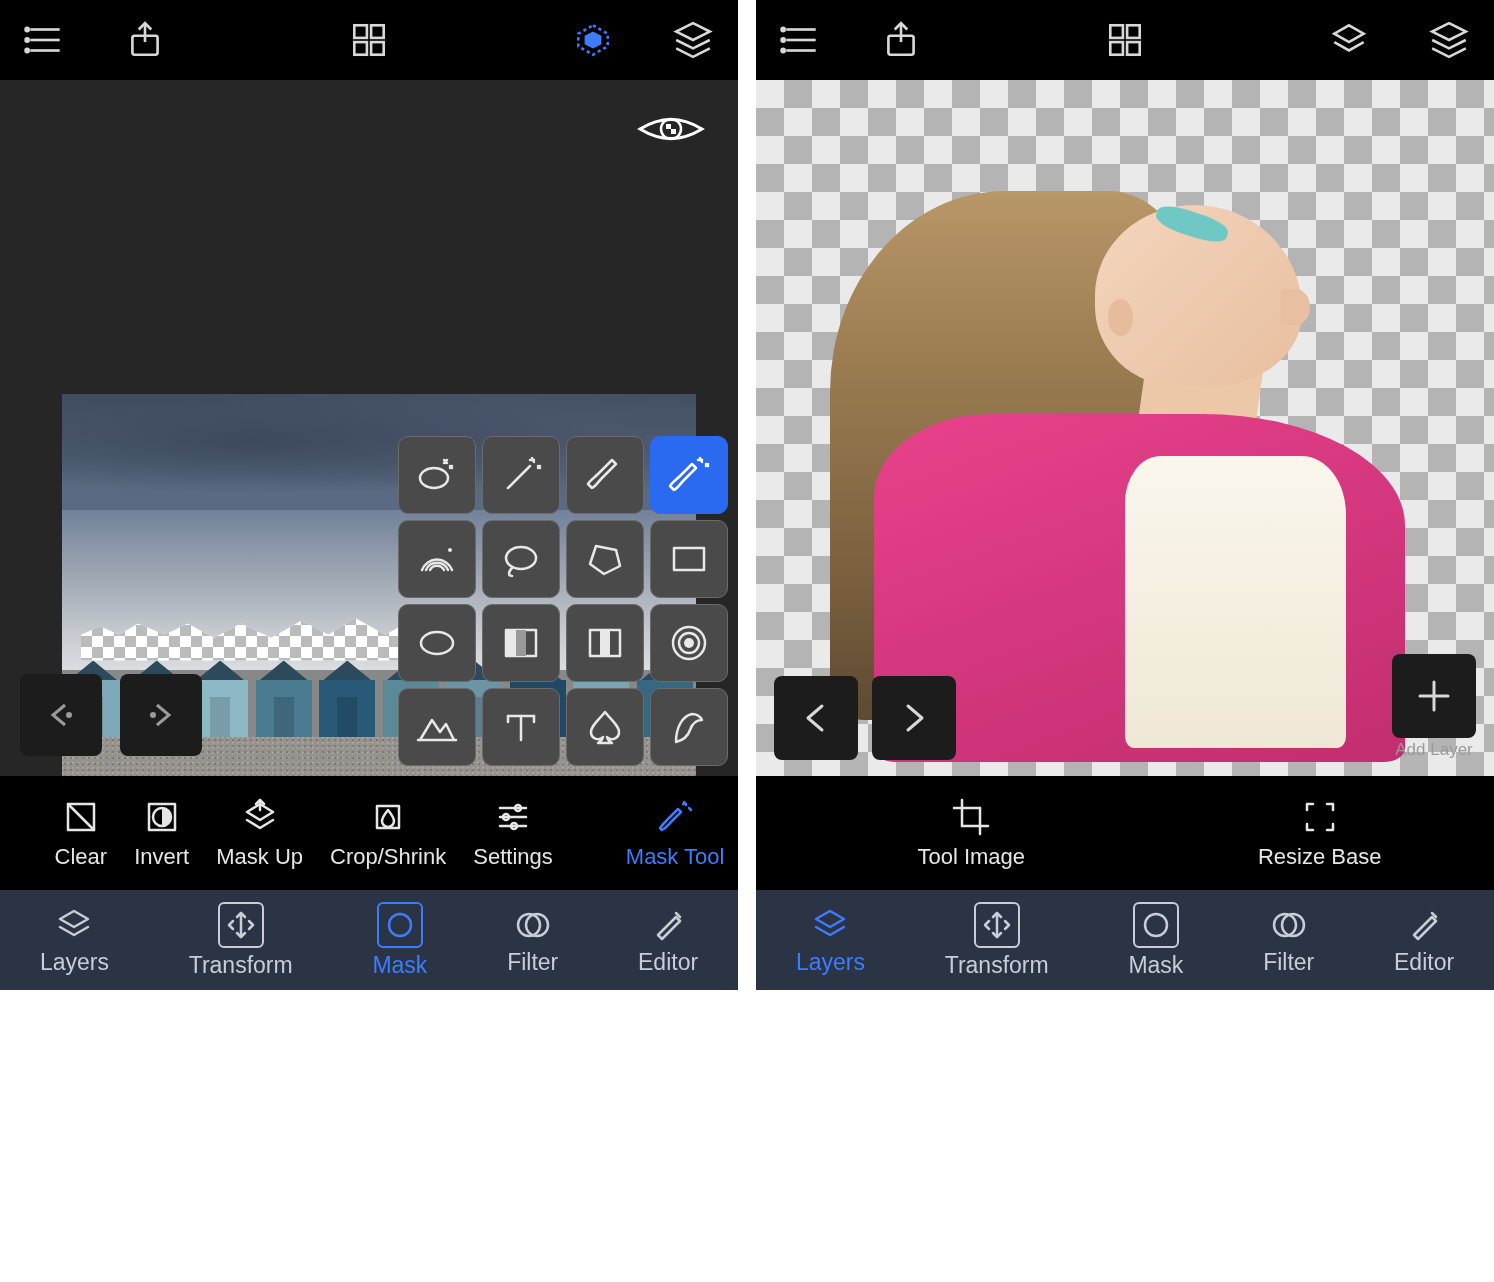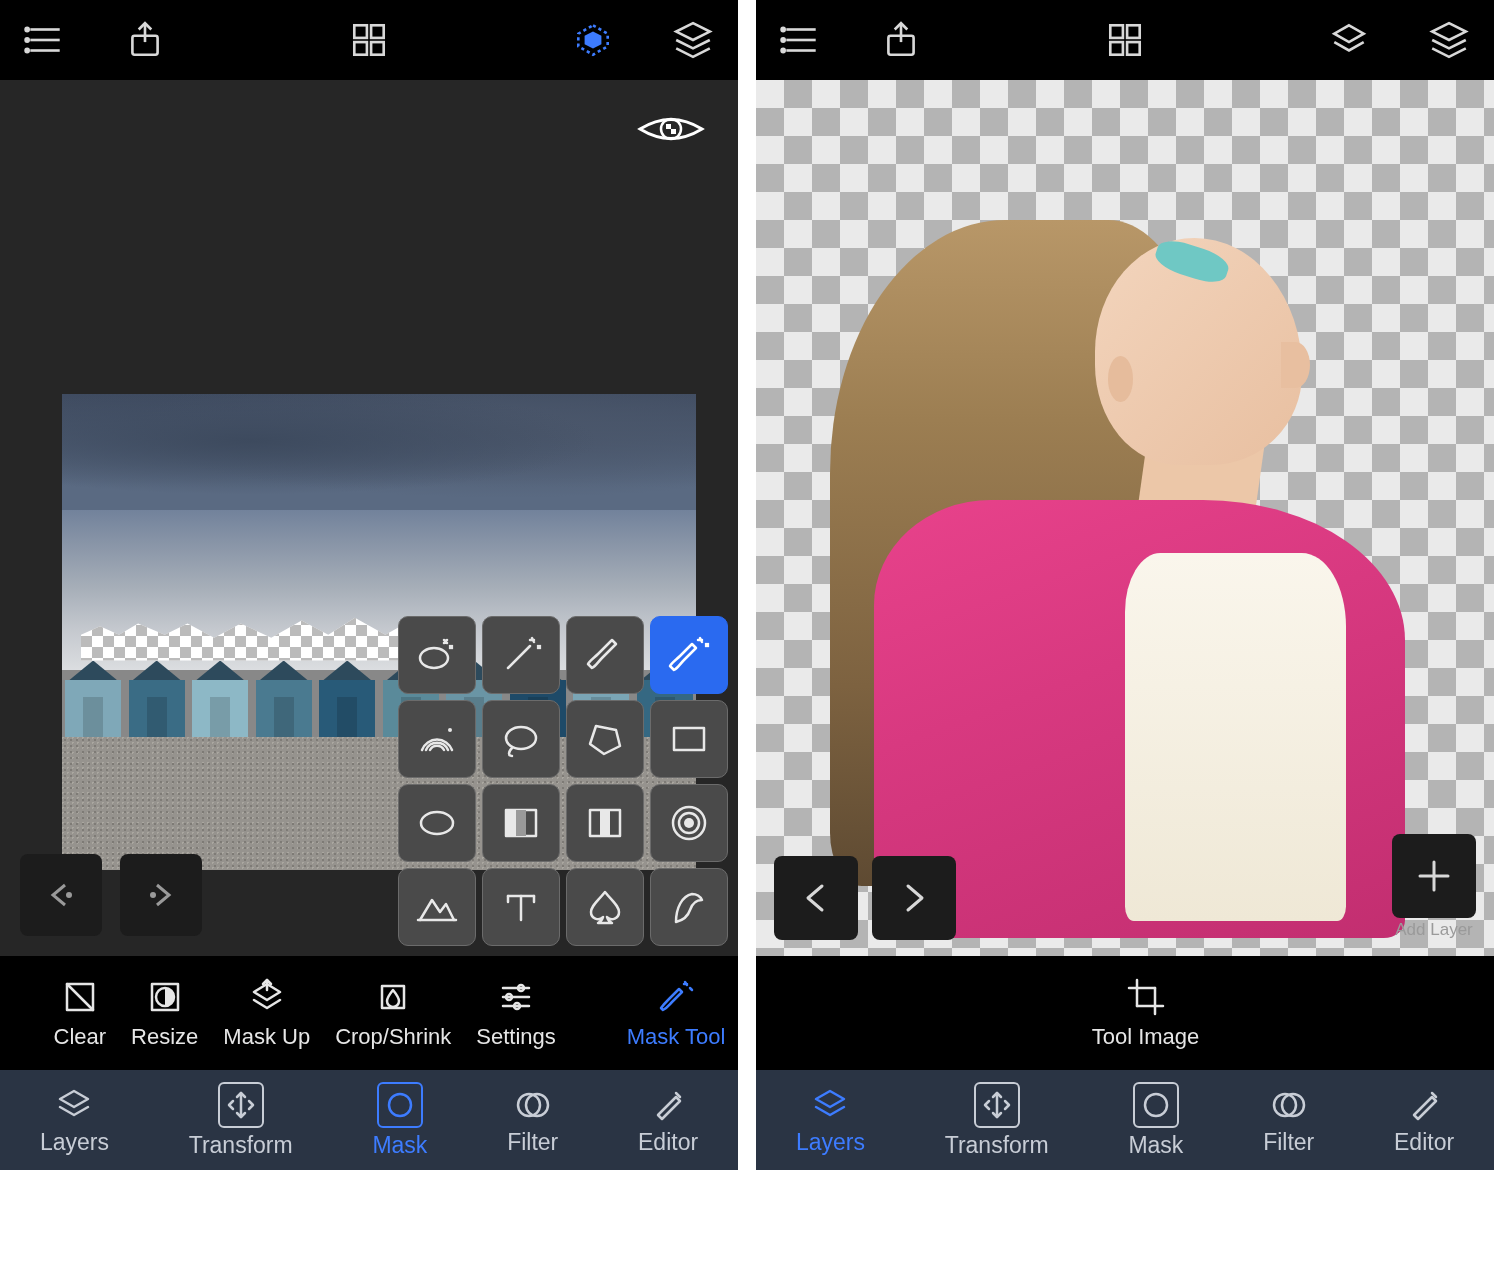--- a/index.html
+++ b/index.html
@@ -1,19 +1,19 @@
 <!DOCTYPE html>
 <html><head>
 <meta charset="utf-8">
 <style>
   * { box-sizing: border-box; margin: 0; padding: 0; }
   html, body { width: 1494px; height: 1282px; background: #fff; font-family: -apple-system, Helvetica, Arial, sans-serif; }
   .page-wrap { display: flex; gap: 18px; width: 1494px; height: 1282px; padding: 0; background: #fff; }
   .screen {
-    width: 738px; height: 1170px; background: #701a75; display: flex; flex-direction: column; position: relative;
+    width: 738px; height: 990px; background: #701a75; display: flex; flex-direction: column; position: relative;
     overflow: hidden;
   }
   
   .topbar {
     height: 80px; background: #000; display: flex; align-items: center; justify-content: space-between;
     padding: 0 24px;
   }
   .topbar-left, .topbar-right { display: flex; gap: 58px; align-items: center; }
   .top-icon { width: 42px; height: 42px; color: #d8d8d8; display:flex; align-items:center; justify-content:center;}
   .top-icon svg { width: 42px; height: 42px; stroke: #d8d8d8; fill: none; stroke-width: 2.5; }
@@ -414,21 +414,21 @@
             <line x1="8" y1="8" x2="34" y2="34"></line>
           </svg>
           <span>Clear</span>
         </div>
     <div class="secbtn">
           <svg viewBox="0 0 42 42">
             <rect x="8" y="8" width="26" height="26"></rect>
             <circle cx="21" cy="21" r="9"></circle>
             <path d="M21 12a9 9 0 0 1 0 18z" fill="#e6e6e6" stroke="none"></path>
           </svg>
-          <span>Resize</span>
+          <span>Invert</span>
         </div>
     <div class="secbtn">
           <svg viewBox="0 0 42 42">
             <polygon points="21,8 34,16 21,24 8,16"></polygon>
             <polyline points="8,24 21,32 34,24"></polyline>
             <line x1="21" y1="4" x2="21" y2="14"></line>
             <polyline points="17,8 21,4 25,8"></polyline>
           </svg>
           <span>Mask Up</span>
         </div>
@@ -591,20 +591,29 @@
   <div class="secbar">
     <div class="secbtn wide">
           <svg viewBox="0 0 42 42">
             <line x1="12" y1="4" x2="12" y2="30"></line>
             <line x1="12" y1="30" x2="38" y2="30"></line>
             <line x1="30" y1="12" x2="30" y2="38"></line>
             <line x1="4" y1="12" x2="30" y2="12"></line>
           </svg>
           <span>Tool Image</span>
         </div>
+    <div class="secbtn wide">
+          <svg viewBox="0 0 42 42">
+            <polyline points="8,14 8,8 14,8"></polyline>
+            <polyline points="28,8 34,8 34,14"></polyline>
+            <polyline points="34,28 34,34 28,34"></polyline>
+            <polyline points="14,34 8,34 8,28"></polyline>
+          </svg>
+          <span>Resize Base</span>
+        </div>
   </div>
 
   <div class="navbar">
     <div class="navbtn active">
           <svg viewBox="0 0 40 40">
             <polygon points="20,6 34,14 20,22 6,14"></polygon>
             <polyline points="6,22 20,30 34,22"></polyline>
           </svg>
           <span>Layers</span>
         </div>

